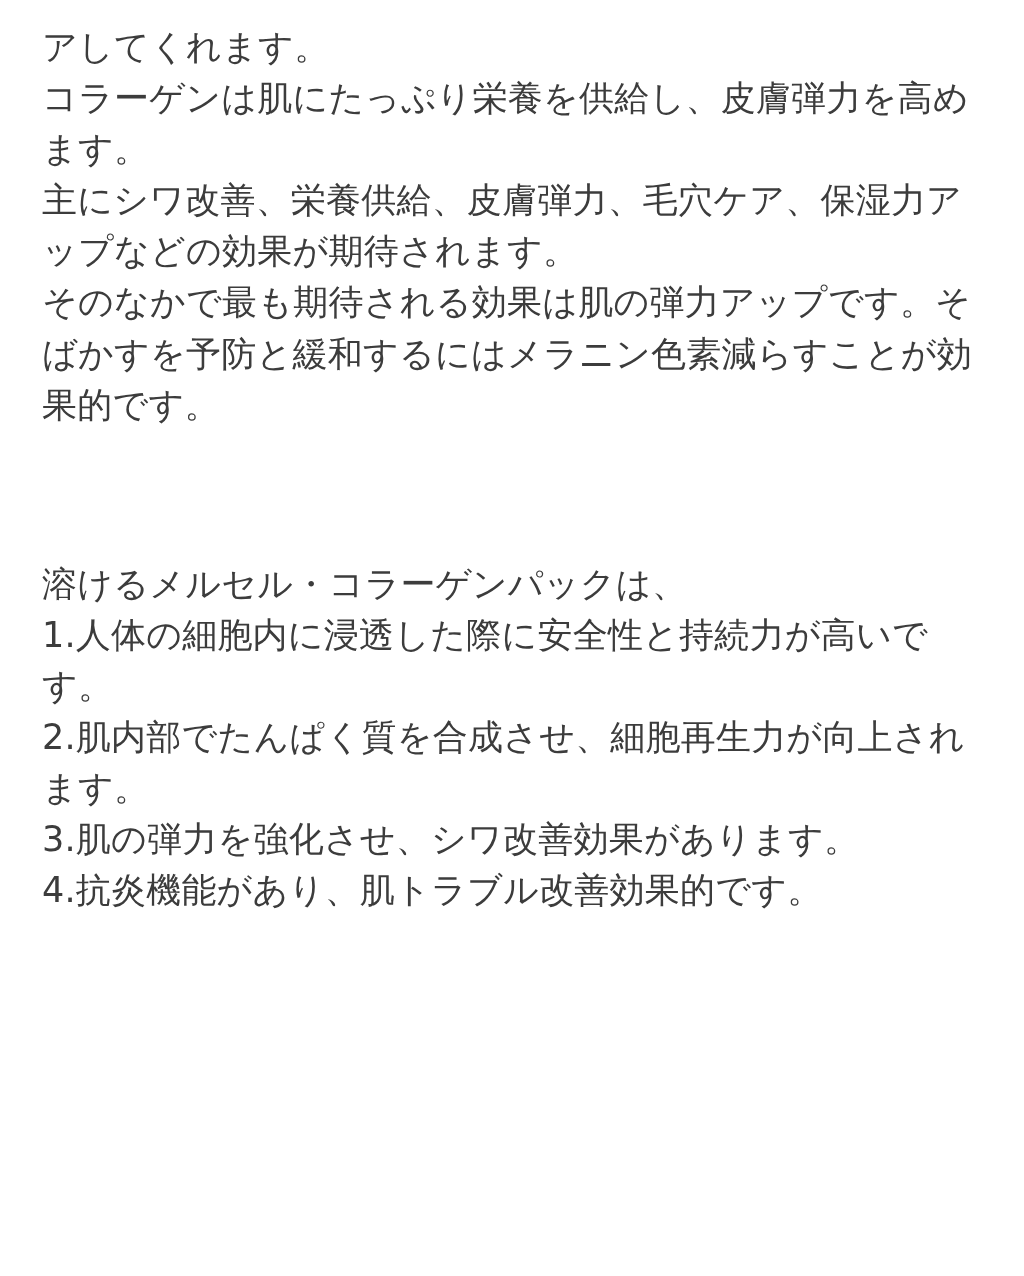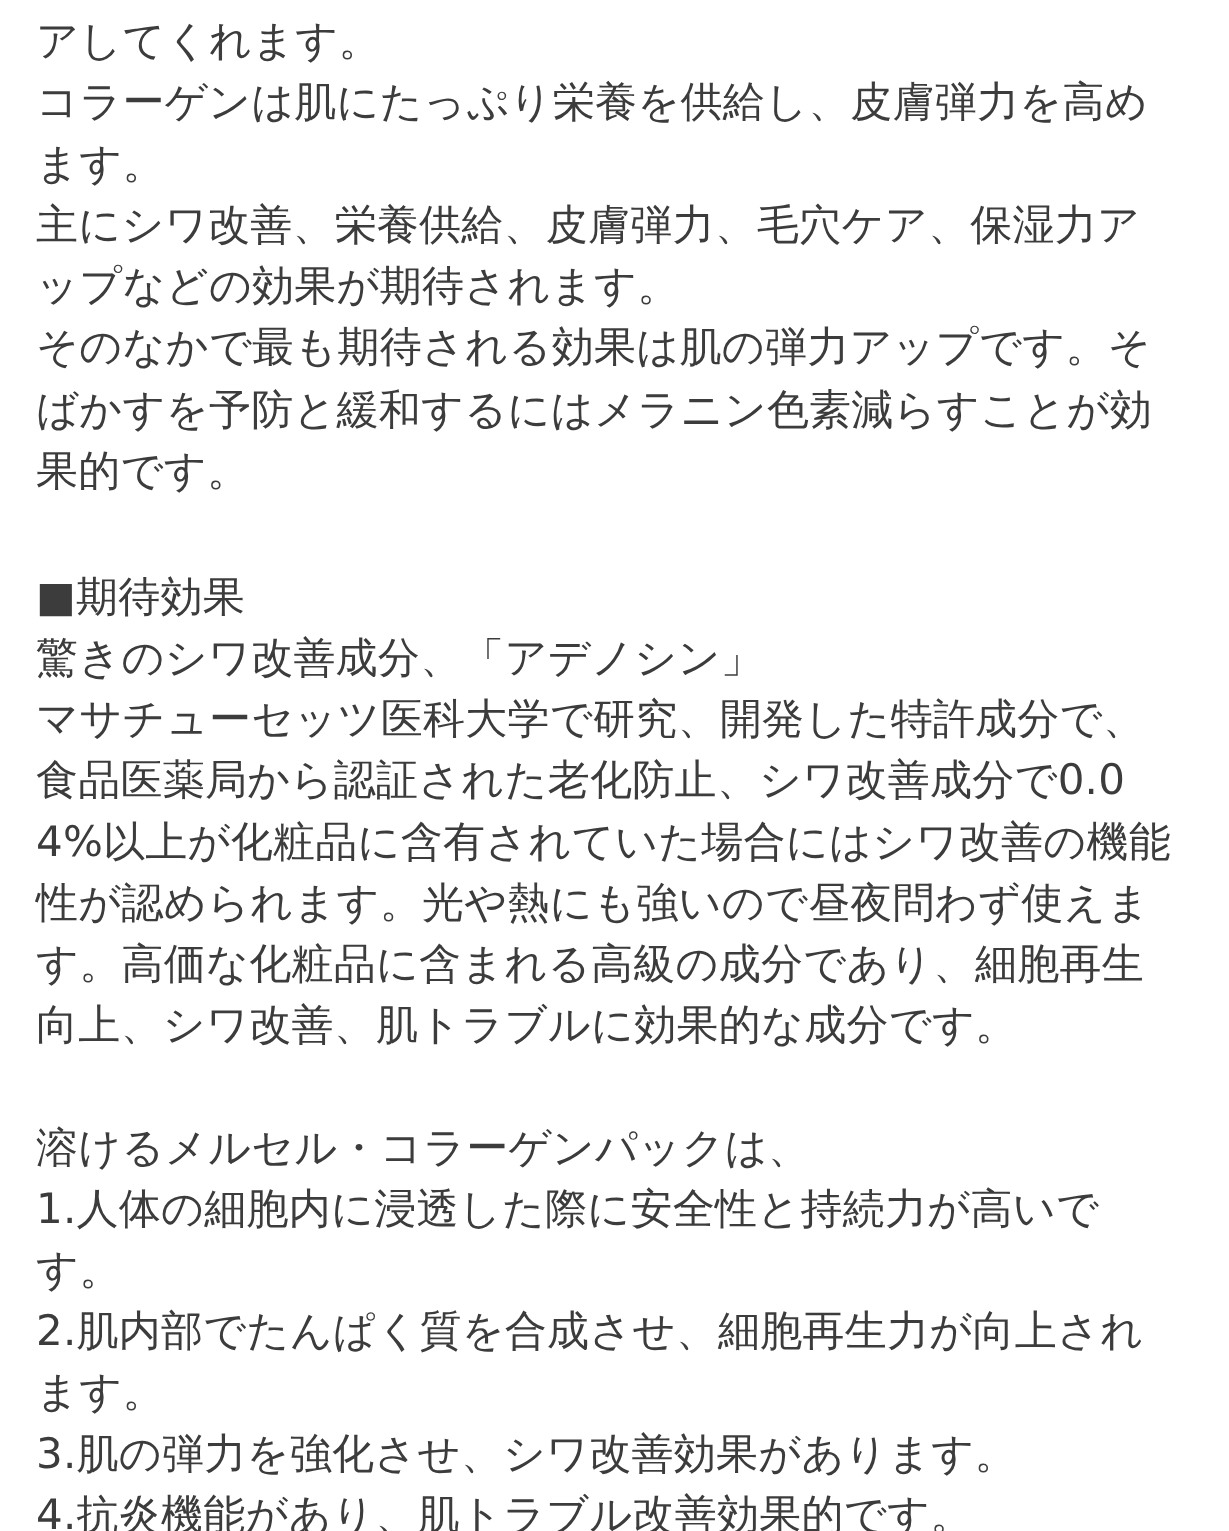--- a/index.html
+++ b/index.html
@@ -18,21 +18,21 @@
     min-height: 1276px;
     box-sizing: border-box;
     padding: 10px 38px 0 30px;
     background: #ffffff;
   }
   .para {
     font-size: 35px;
     line-height: 1.46;
     letter-spacing: 0.2px;
     color: #3c3c3c;
-    margin: 0;
+    margin: 12px;
     white-space: pre-wrap;
     word-break: break-all;
     font-weight: 400;
   }
   .spacer {
     height: 54px;
   }
   .spacer-sm {
     height: 50px;
   }
@@ -42,23 +42,20 @@
 
 <div class="page">
 
   <p class="para">アしてくれます。
 コラーゲンは肌にたっぷり栄養を供給し、皮膚弾力を高めます。
 主にシワ改善、栄養供給、皮膚弾力、毛穴ケア、保湿力アップなどの効果が期待されます。
 そのなかで最も期待される効果は肌の弾力アップです。そばかすを予防と緩和するにはメラニン色素減らすことが効果的です。</p>
 
   <div class="spacer"></div>
 
-  <p class="para">■期待効果
-驚きのシワ改善成分、「アデノシン」
-マサチューセッツ医科大学で研究、開発した特許成分で、食品医薬局から認証された老化防止、シワ改善成分で0.04%以上が化粧品に含有されていた場合にはシワ改善の機能性が認められます。光や熱にも強いので昼夜問わず使えます。高価な化粧品に含まれる高級の成分であり、細胞再生向上、シワ改善、肌トラブルに効果的な成分です。</p>
 
   <div class="spacer-sm"></div>
 
   <p class="para">溶けるメルセル・コラーゲンパックは、
 1.人体の細胞内に浸透した際に安全性と持続力が高いです。
 2.肌内部でたんぱく質を合成させ、細胞再生力が向上されます。
 3.肌の弾力を強化させ、シワ改善効果があります。
 4.抗炎機能があり、肌トラブル改善効果的です。</p>
 
 </div>

